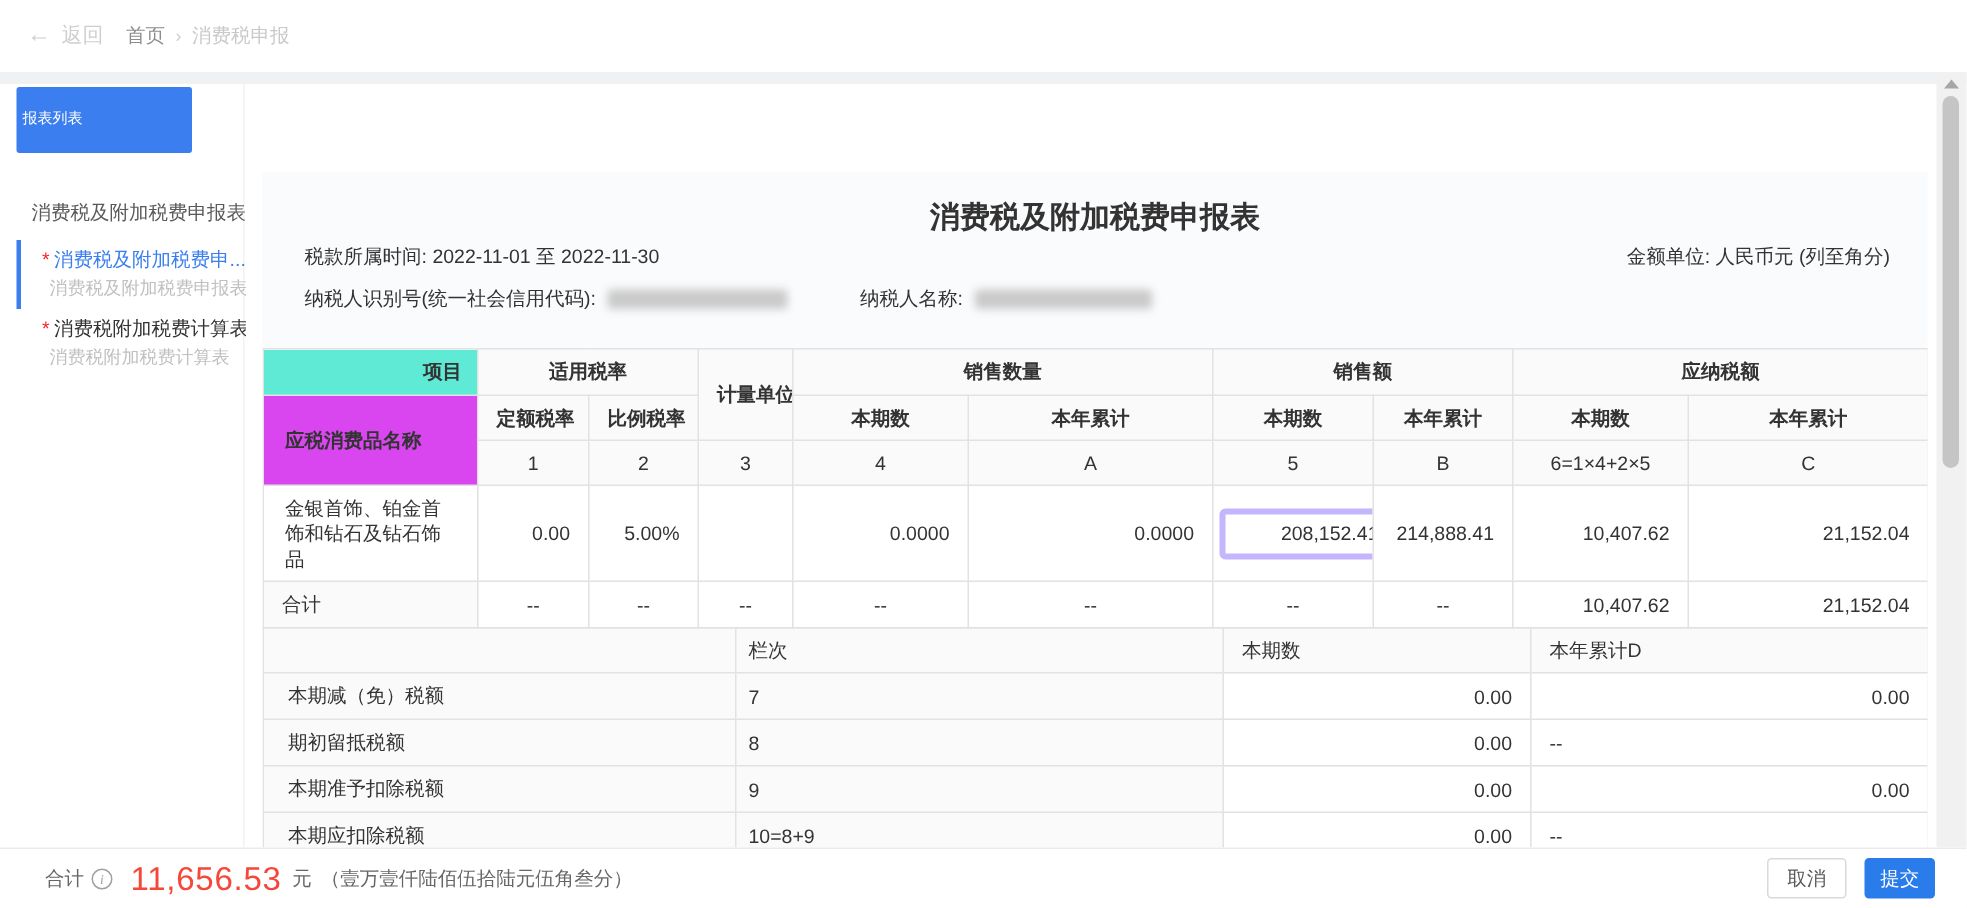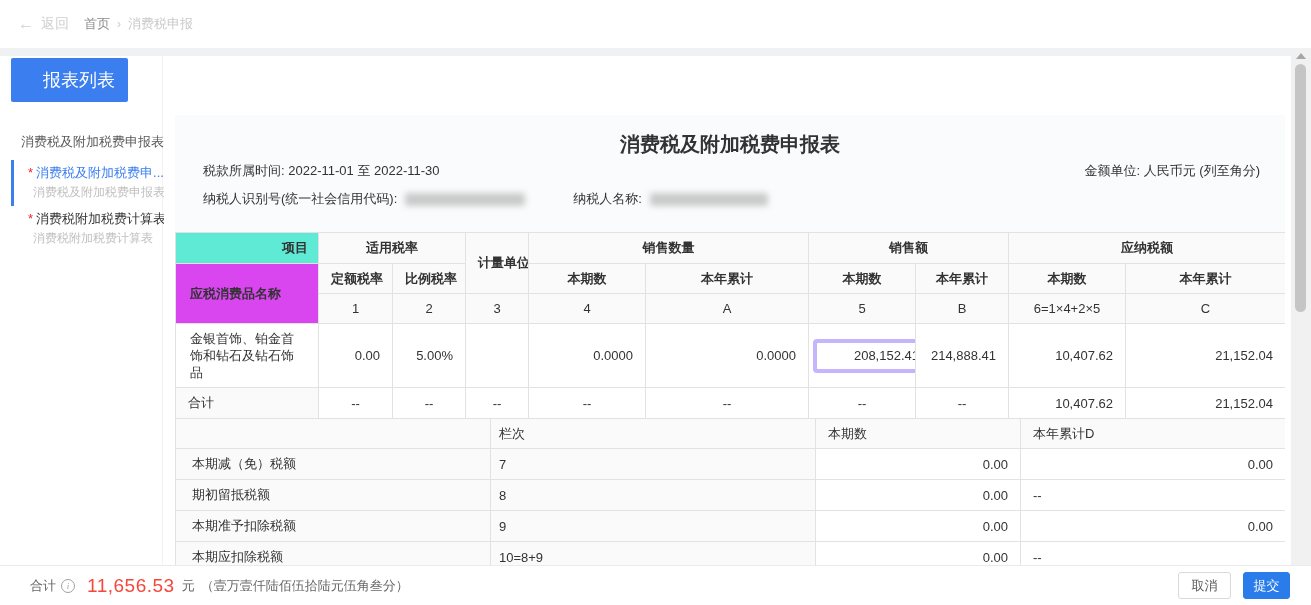--- a/index.html
+++ b/index.html
@@ -15,21 +15,21 @@
   .crumb-home { color:#8c8c8c; }
   .crumb-sep { color:#cccccc; margin:0 7px; font-size:12px; }
   .crumb-cur { color:#c9c9c9; }
 
   .gapstrip { position:absolute; left:0; top:48px; width:1311px; height:8px; background:#f0f1f2; }
 
   
   .sidebar { position:absolute; left:0; top:56px; width:163px; height:509px; background:#fff;
     border-right:1px solid #f2f2f2; }
   .rb-btn { position:absolute; left:11px; top:2px; width:117px; height:44px; background:#3a7ef0;
-    color:#fff; font-size:18px; line-height:44px; padding-left:32px; border-radius:2px; cursor:pointer; }
+    color:#fff; font-size:10px; line-height:44px; padding-left:4px; border-radius:2px; cursor:pointer; }
   .side-group { position:absolute; left:21px; top:77px; width:136px; font-size:13px; color:#595959;
     display:flex; align-items:center; cursor:pointer; white-space:nowrap; }
   .caret-up { display:inline-block; width:7px; height:7px; border-left:1px solid #8c8c8c;
     border-top:1px solid #8c8c8c; transform:rotate(45deg) translateY(2px); margin-left:8px; }
   .side-item { position:absolute; left:0; width:163px; height:46px; cursor:pointer; }
   .side-item .bar { position:absolute; left:11px; top:0; width:3px; height:46px; background:#3a7ef0; }
   .si-title { position:absolute; left:28px; top:4px; font-size:13px; color:#333; white-space:nowrap; }
   .si-title .req { color:#f5222d; margin-right:3px; }
   .side-item.active .si-title { color:#3a7ef0; }
   .si-sub { position:absolute; left:33px; top:24px; font-size:12px; color:#c0c0c0; white-space:nowrap; }
@@ -74,21 +74,21 @@
     border-left:5px solid transparent; border-right:5px solid transparent; border-bottom:6px solid #a6a6a6; }
   .sb-thumb { position:absolute; left:4px; top:16px; width:11px; height:248px; background:#c5c5c5; border-radius:6px; }
 
   
   .footer { position:absolute; left:0; top:565px; width:1311px; height:40px; background:#fff;
     border-top:1px solid #ebebeb; display:flex; align-items:center; z-index:20; }
   .f-label { color:#666; font-size:13px; margin-left:30px; }
   .info-icon { display:inline-flex; align-items:center; justify-content:center; width:14px; height:14px;
     border:1px solid #a0a0a0; border-radius:50%; color:#a0a0a0; font-size:9px; margin-left:5px;
     font-family:"Liberation Serif",serif; font-style:italic; }
-  .f-amount { color:#f5483b; font-size:19px; margin-left:12px; letter-spacing:.5px; }
+  .f-amount { color:#f5483b; font-size:22px; margin-left:12px; letter-spacing:.5px; }
   .f-unit { color:#666; font-size:13px; margin-left:7px; }
   .f-caps { color:#666; font-size:13px; margin-left:6px; }
   .f-spacer { flex:1; }
   .btn { height:27px; border-radius:3px; font-size:13px; display:flex; align-items:center;
     justify-content:center; cursor:pointer; }
   .btn-cancel { width:53px; background:#fff; border:1px solid #d9d9d9; color:#595959; margin-right:12px; }
   .btn-submit { width:47px; background:#2a7cea; border:1px solid #2a7cea; color:#fff; margin-right:21px; }
 </style>
 </head>
 <body>

